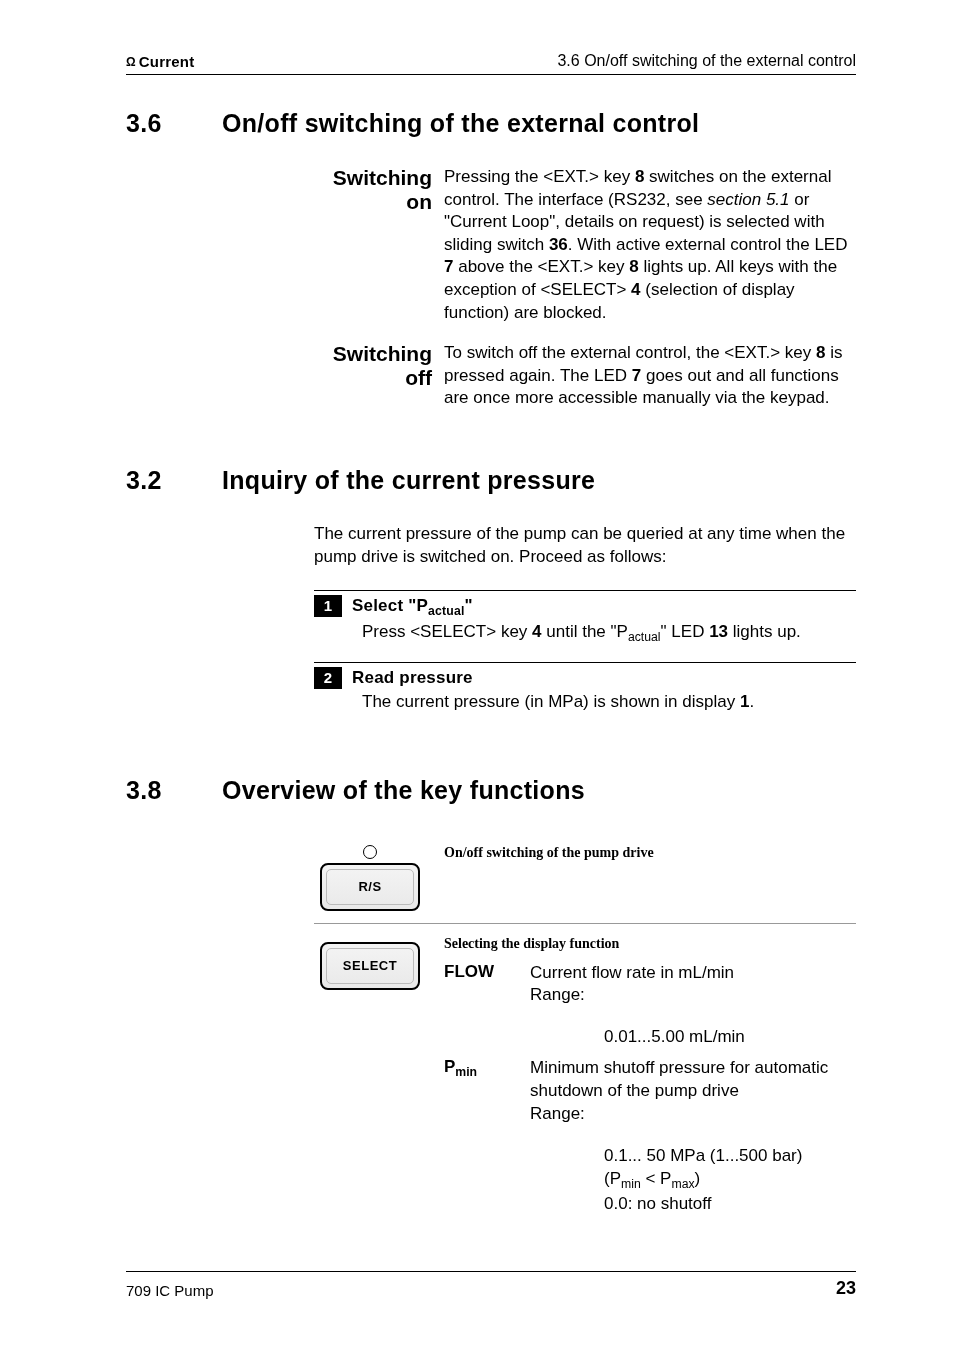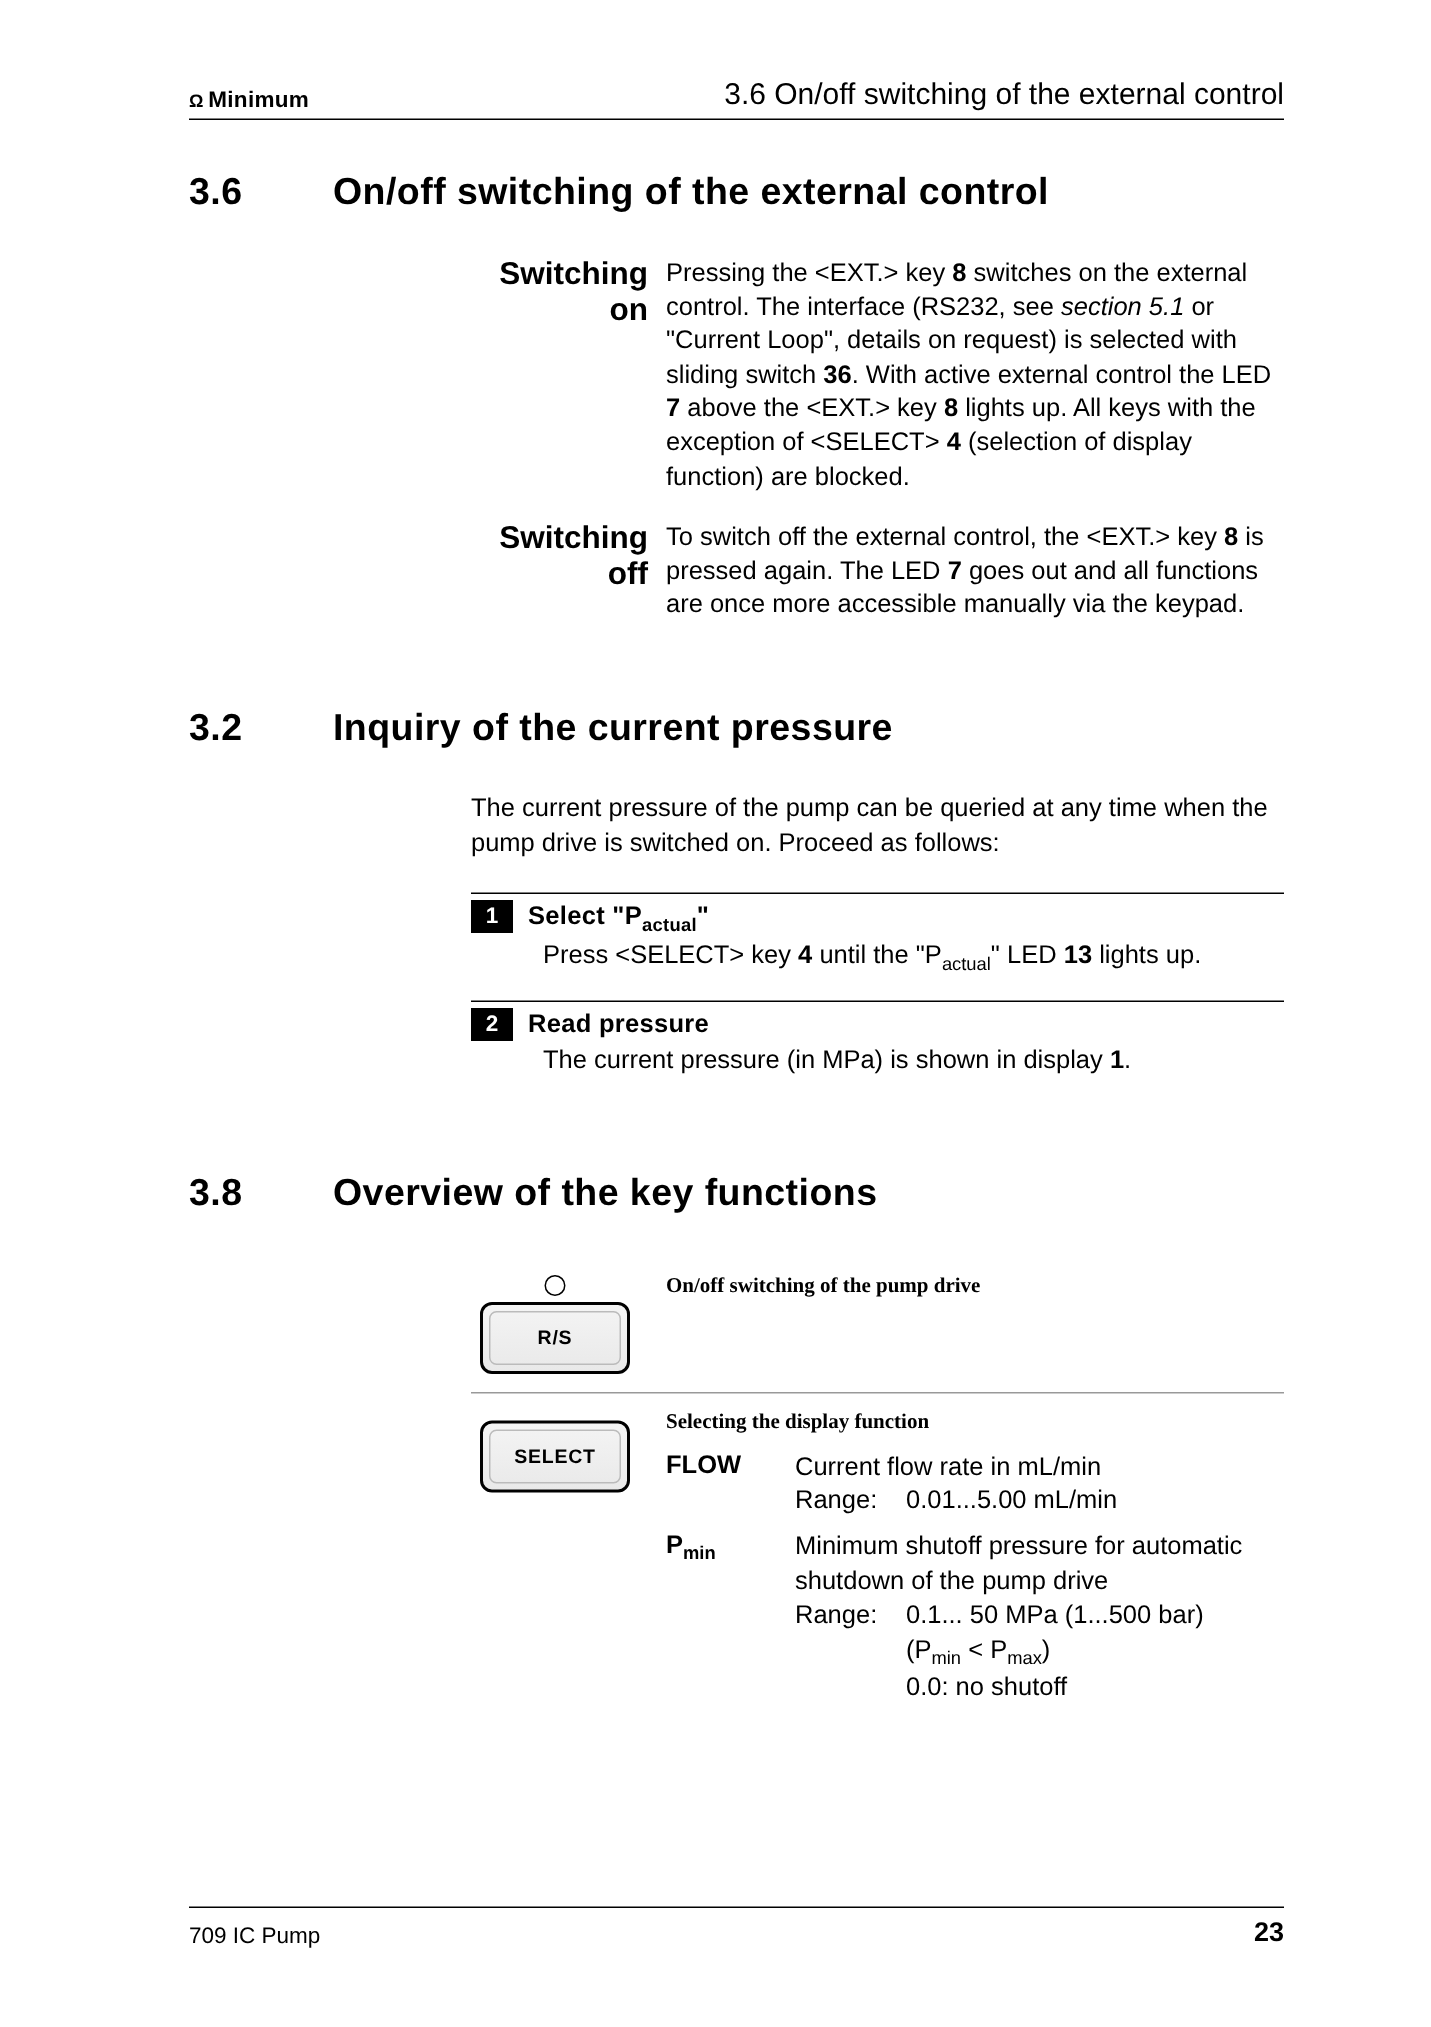--- a/index.html
+++ b/index.html
@@ -25,21 +25,21 @@
   .logo {
     font-weight: 900;
     font-size: 15px;
     letter-spacing: 0.2px;
     display: flex;
     align-items: center;
     gap: 1px;
   }
   .logo-icon { font-size: 12px; margin-right: 2px; }
   .header-right {
-    font-size: 20px;
+    font-size: 16px;
     text-align: right;
   }
   .section {
     margin-bottom: 56px;
   }
   .section-title {
     font-family: Arial, Helvetica, sans-serif;
     letter-spacing: 0.3px;
     font-weight: 900;
     font-size: 25px;
@@ -190,21 +190,21 @@
     font-size: 17px;
     line-height: 1.35;
   }
   .range-line {
     display: flex;
   }
   .range-line .r-label {
     width: 74px;
     flex: 0 0 74px;
   }
-  .range-line .r-val { flex: 1; }
+  .range-line .r-val { flex: 1; margin-top: 42px; }
   .footer {
     position: absolute;
     bottom: 52px;
     left: 126px;
     right: 98px;
     display: flex;
     justify-content: space-between;
     align-items: flex-end;
     border-top: 1.5px solid #000;
     padding-top: 6px;
@@ -218,21 +218,21 @@
   .sub { font-size: 0.72em; vertical-align: sub; }
 </style>
 </head>
 <body>
 
 <div class="page">
 
   <div class="top-header">
     <div class="logo">
       <span class="logo-icon">Ω</span>
-      <span>Minimum</span>
+      <span>Current</span>
     </div>
     <div class="header-right">3.6  On/off switching of the external control</div>
   </div>
 
   <div class="section">
     <div class="section-title">
       <span class="num">3.6</span>
       <span class="txt">On/off switching of the external control</span>
     </div>
 

